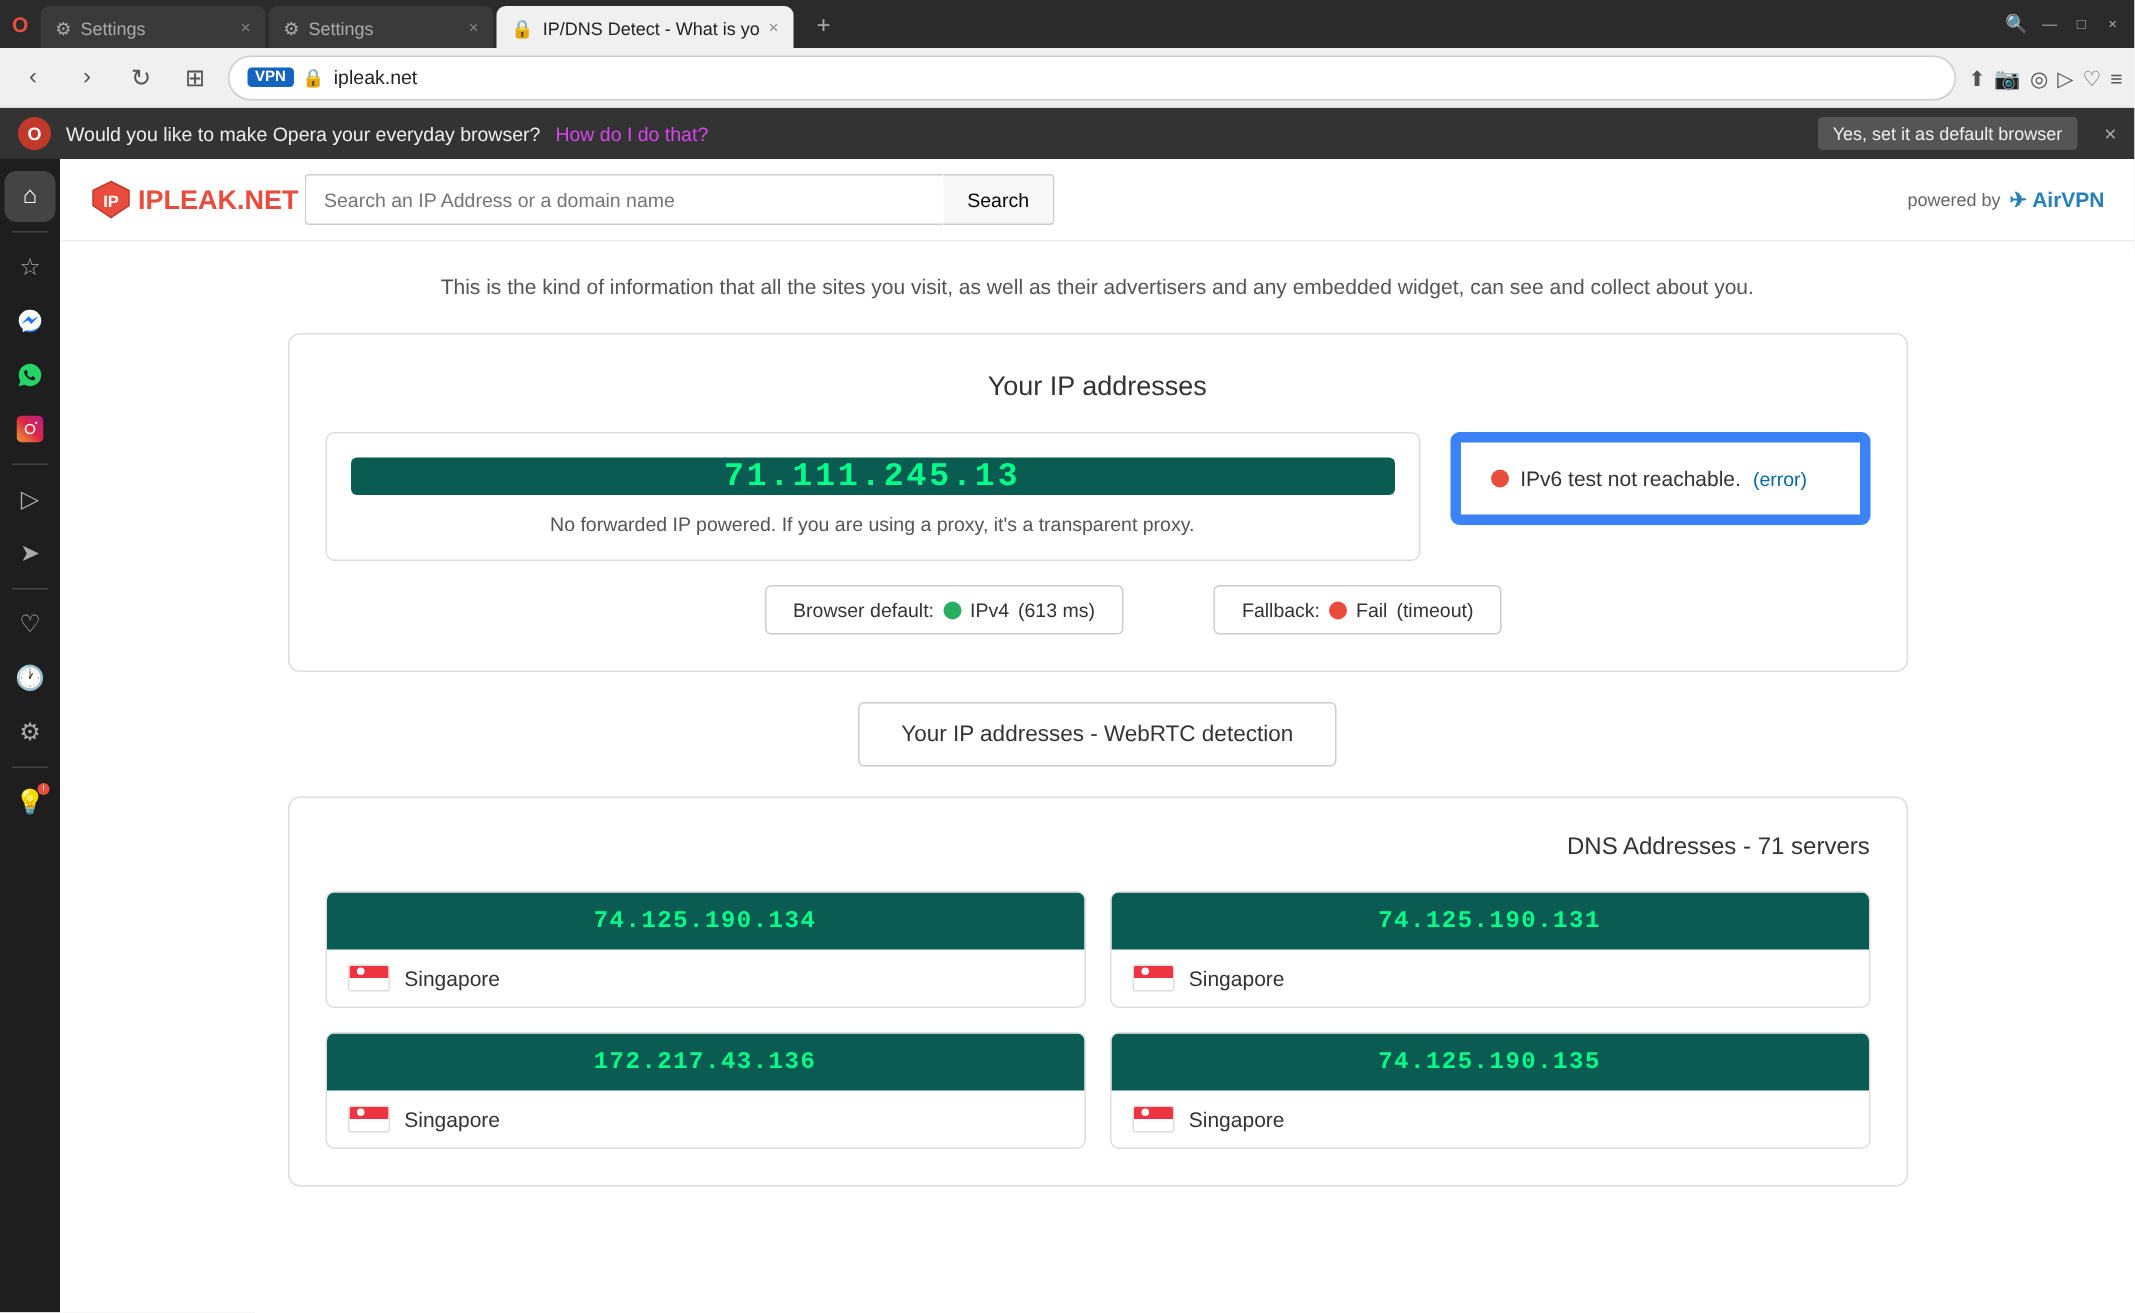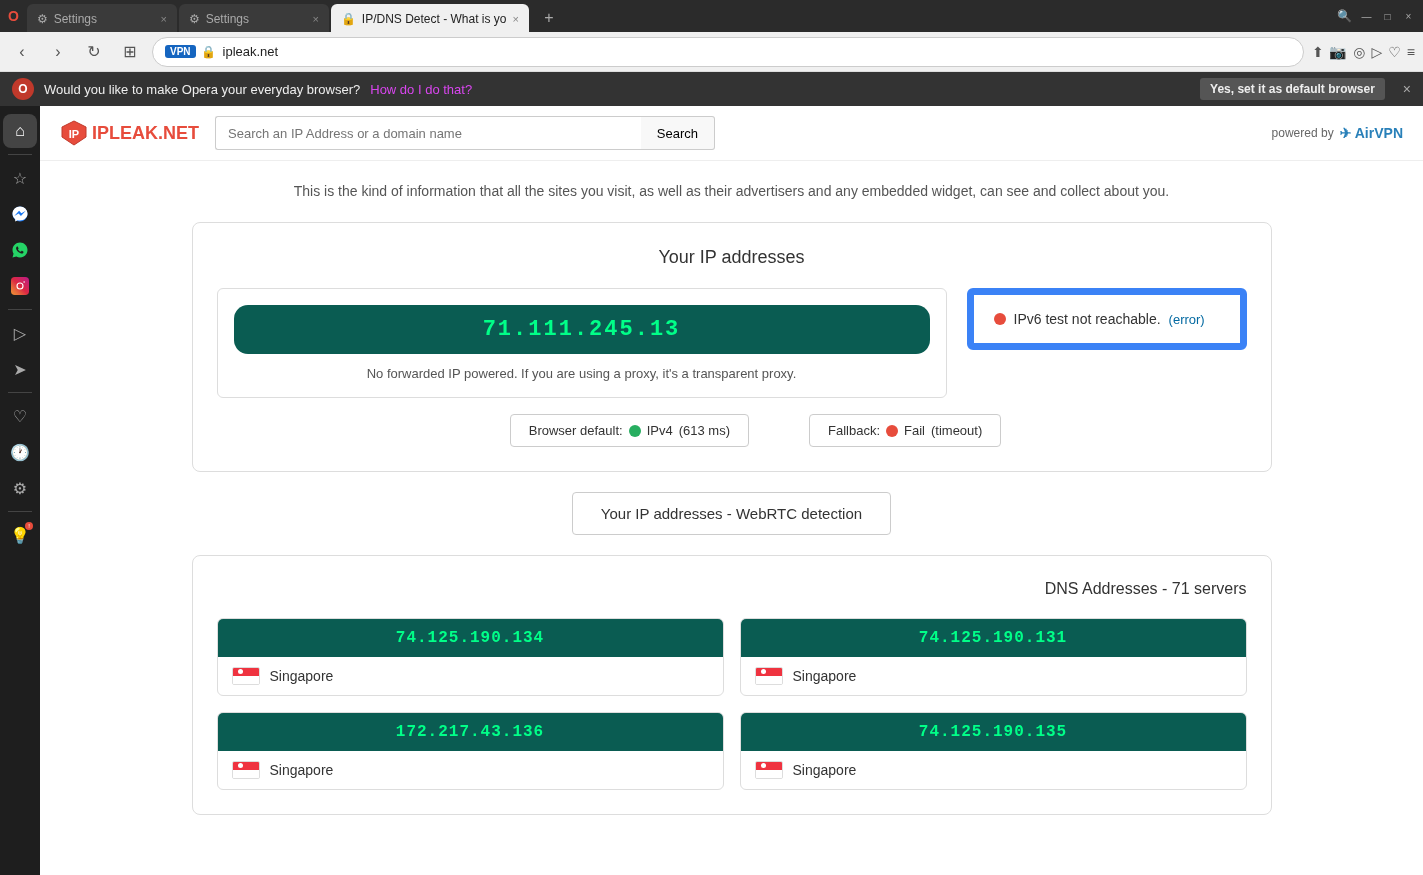--- a/index.html
+++ b/index.html
@@ -101,21 +101,20 @@
     .notif-link { color: #d946ef; text-decoration: none; cursor: pointer; }
     .notif-btn {
       margin-left: auto;
       background: #555;
       color: #eee;
       border: none;
       padding: 4px 10px;
       font-size: 12px;
       border-radius: 3px;
       cursor: pointer;
-      font-weight: bold;
     }
     .notif-close { color: #aaa; cursor: pointer; font-size: 14px; margin-left: 8px; }
 
     
     .main-layout {
       display: flex;
       flex: 1;
       overflow: hidden;
     }
 
@@ -168,21 +167,21 @@
       flex-direction: column;
     }
 
     
     .site-header {
       background: #fff;
       border-bottom: 1px solid #eee;
       padding: 10px 20px;
       display: flex;
       align-items: center;
-      gap: 16px;
+      gap: 4px;
     }
     .site-logo {
       display: flex;
       align-items: center;
       gap: 4px;
     }
     .search-bar-wrap {
       display: flex;
       gap: 0;
       flex: 1;
@@ -264,22 +263,21 @@
       border-radius: 6px;
       padding: 16px;
     }
     .ip-display {
       background: #0a5c52;
       color: #00ff88;
       font-family: 'Courier New', monospace;
       font-size: 22px;
       font-weight: bold;
       text-align: center;
-      padding: 12px;
-      border-radius: 14px;
+      border-radius: 4px;
       margin-bottom: 12px;
       letter-spacing: 2px;
     }
     .ip-note {
       color: #555;
       font-size: 13px;
       text-align: center;
     }
     .ip-right {
       width: 280px;

